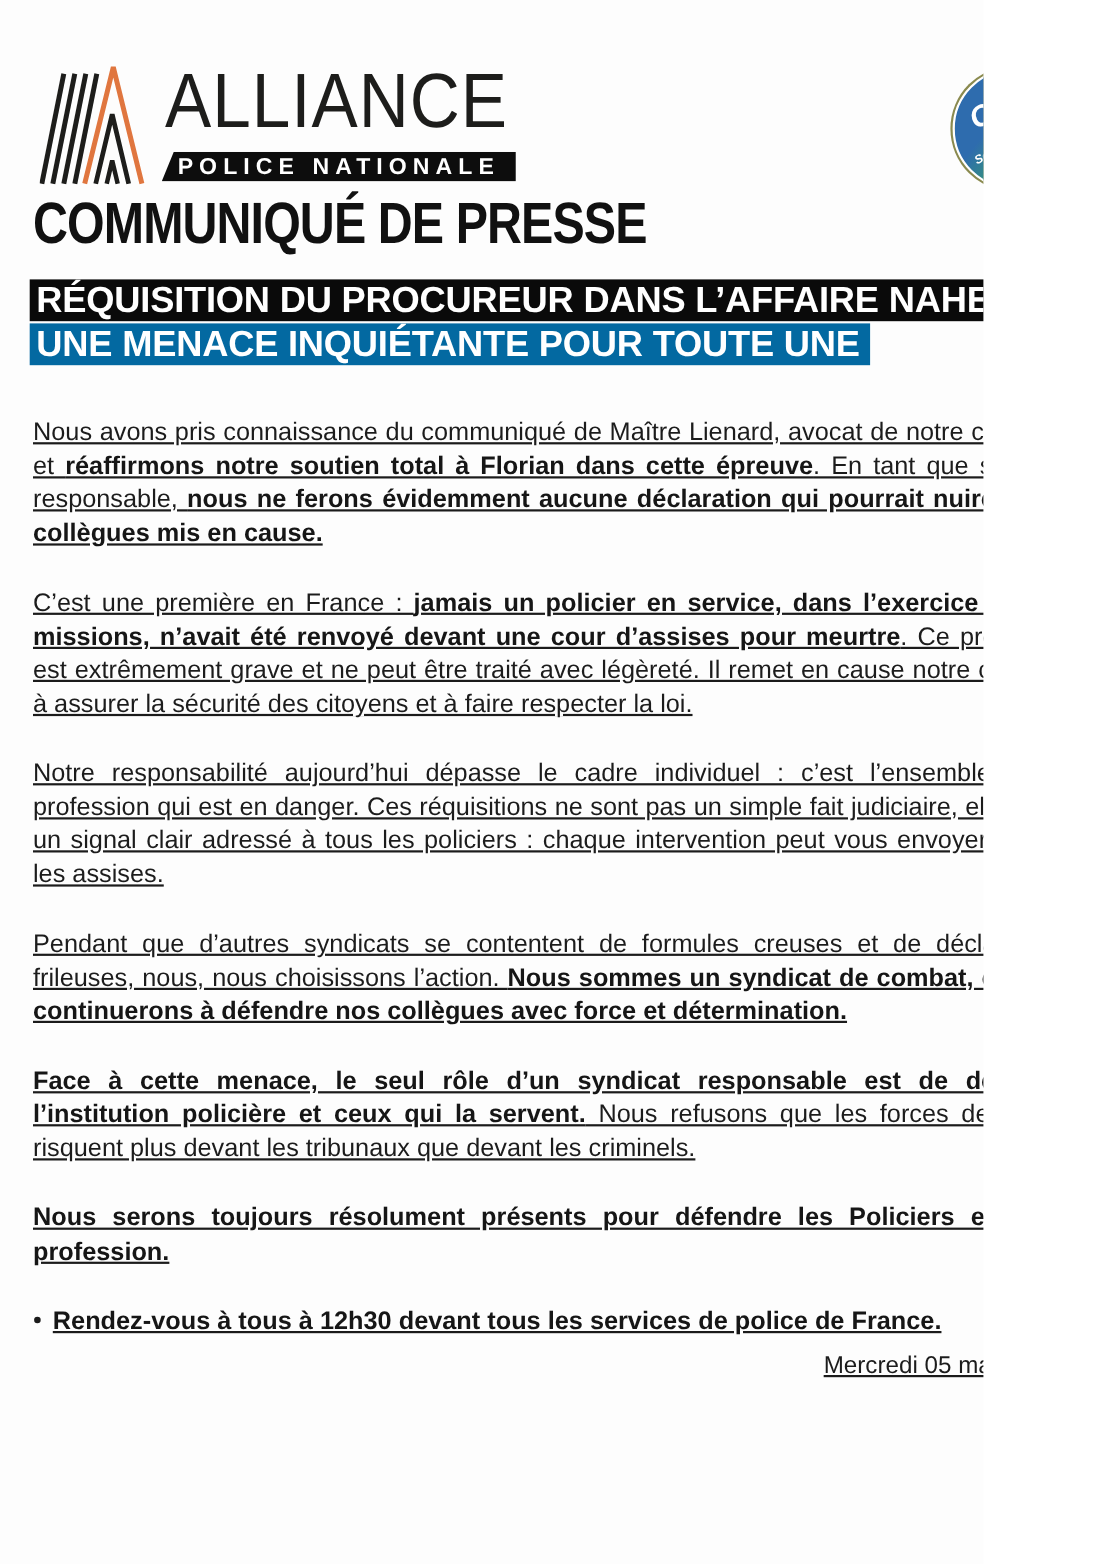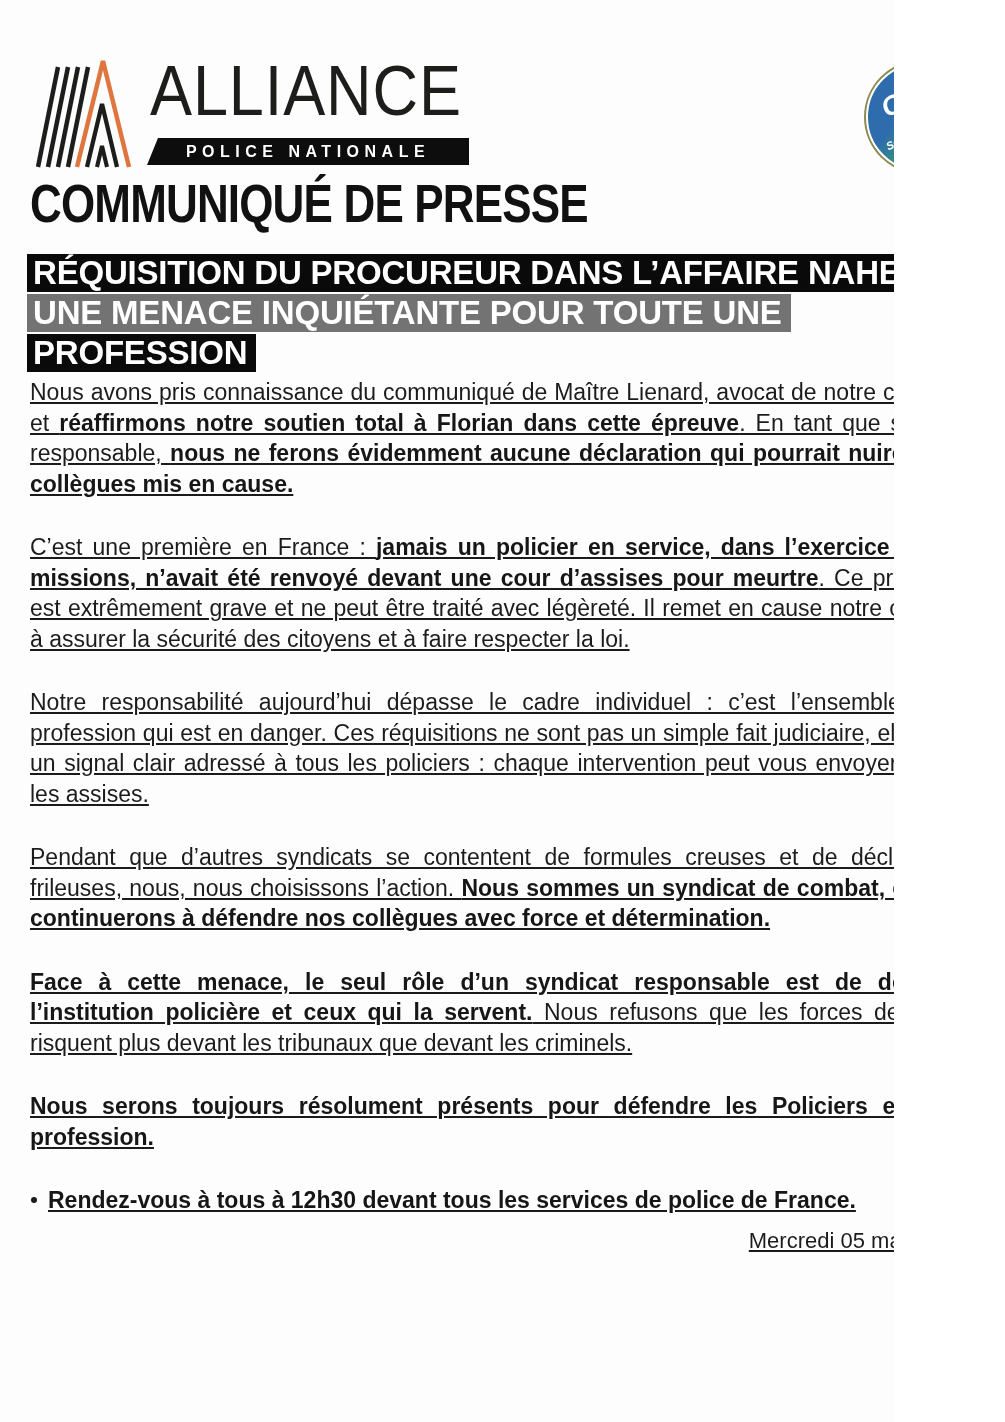--- a/index.html
+++ b/index.html
@@ -19,21 +19,21 @@
     position:absolute;left:150px;top:56px;
     font-size:70px;font-weight:400;line-height:1;
     letter-spacing:1px;color:#1d1d1b;
     transform:scaleX(.90);transform-origin:left top;
     white-space:nowrap;
   }
   .subbox{
     position:absolute;left:147px;top:138px;width:322px;height:27px;
     background:#0d0d0d;
     clip-path:polygon(11px 0,100% 0,100% 100%,0 100%);
-    color:#fff;font-size:16px;font-weight:bold;letter-spacing:5.5px;
+    color:#fff;font-size:21px;font-weight:bold;letter-spacing:5.5px;
     line-height:27px;text-align:center;white-space:nowrap;
   }
   .badge{position:absolute;left:864px;top:60px;width:114px;height:114px;
     border-radius:50%;background:#8a8a4f;}
   .badge-disc{
     position:absolute;inset:2px;border:2px solid #fff;border-radius:50%;
     background:linear-gradient(128deg,#2e6cae 0%,#2e6cae 38%,#35917f 58%,#43a05f 75%,#85b14d 100%);
     overflow:hidden;
   }
   .badge-disc span{position:absolute;color:#fff;font-style:italic;font-weight:bold;white-space:nowrap;}
@@ -104,22 +104,21 @@
       <span class="bar bar-red"></span>
       <span class="bar bar-blue"></span>
       <span class="cube-line"></span>
     </div>
   </div>
 
   <h1 class="doc-type">COMMUNIQUÉ DE PRESSE</h1>
 
   <div class="title-block" id="title-block">
       <div class="headline-line" style="background: rgb(10, 10, 10); color: rgb(255, 255, 255);">RÉQUISITION DU PROCUREUR DANS L’AFFAIRE NAHEL :</div>
-      <div class="headline-line" style="background: #737373; color: rgb(255, 255, 255);">UNE MENACE INQUIÉTANTE POUR TOUTE UNE</div>
-      <div class="headline-line" style="background: rgb(10, 10, 10); color: rgb(255, 255, 255);">PROFESSION</div>
+      <div class="headline-line" style="background: #0369a1; color: rgb(255, 255, 255);">UNE MENACE INQUIÉTANTE POUR TOUTE UNE</div>
     </div>
 
   <div class="content">
     <div id="body-paragraphs">
         <p><span>Nous avons pris connaissance du communiqué de Maître Lienard, avocat de notre collègue, et </span><b>réaffirmons notre soutien total à Florian dans cette épreuve</b><span>. En tant que syndicat responsable, </span><b>nous ne ferons évidemment aucune déclaration qui pourrait nuire à nos collègues mis en cause.</b></p>
         <p><span>C’est une première en France : </span><b>jamais un policier en service, dans l’exercice de ses missions, n’avait été renvoyé devant une cour d’assises pour meurtre</b><span>. Ce précédent est extrêmement grave et ne peut être traité avec légèreté. Il remet en cause notre capacité à assurer la sécurité des citoyens et à faire respecter la loi.</span></p>
         <p><span>Notre responsabilité aujourd’hui dépasse le cadre individuel : c’est l’ensemble de la profession qui est en danger. Ces réquisitions ne sont pas un simple fait judiciaire, elles sont un signal clair adressé à tous les policiers : chaque intervention peut vous envoyer devant les assises.</span></p>
         <p><span>Pendant que d’autres syndicats se contentent de formules creuses et de déclarations frileuses, nous, nous choisissons l’action. </span><b>Nous sommes un syndicat de combat, et nous continuerons à défendre nos collègues avec force et détermination.</b></p>
         <p><b>Face à cette menace, le seul rôle d’un syndicat responsable est de défendre l’institution policière et ceux qui la servent.</b><span> Nous refusons que les forces de l’ordre risquent plus devant les tribunaux que devant les criminels.</span></p>
         <p><b>Nous serons toujours résolument présents pour défendre les Policiers et notre profession.</b></p>

